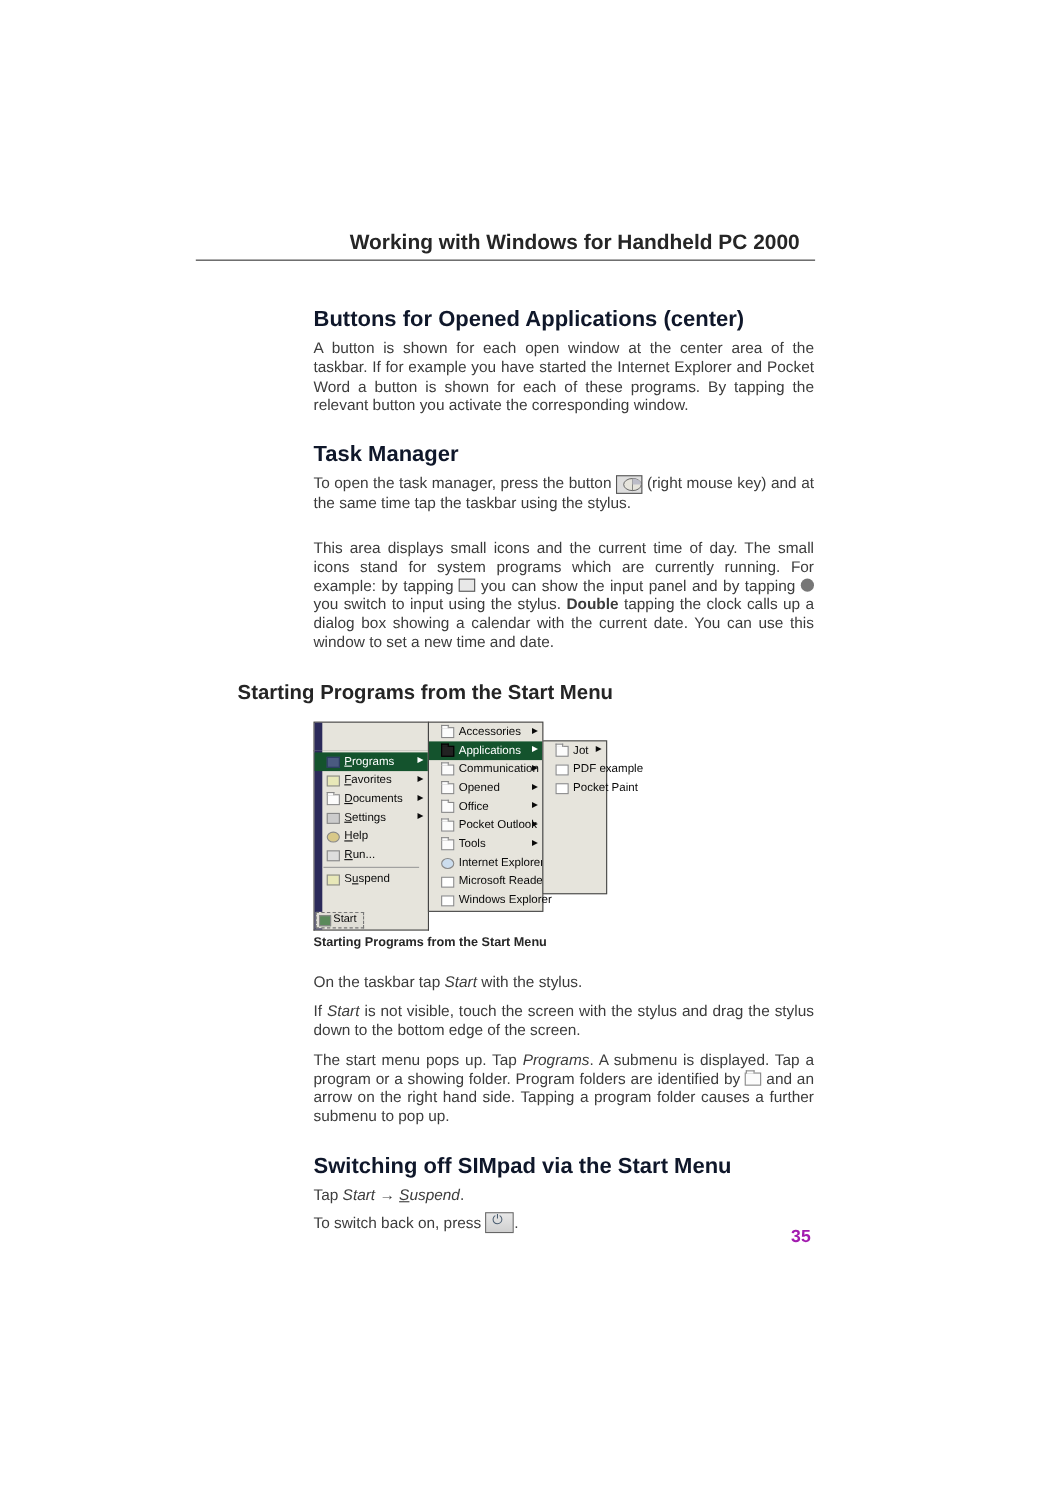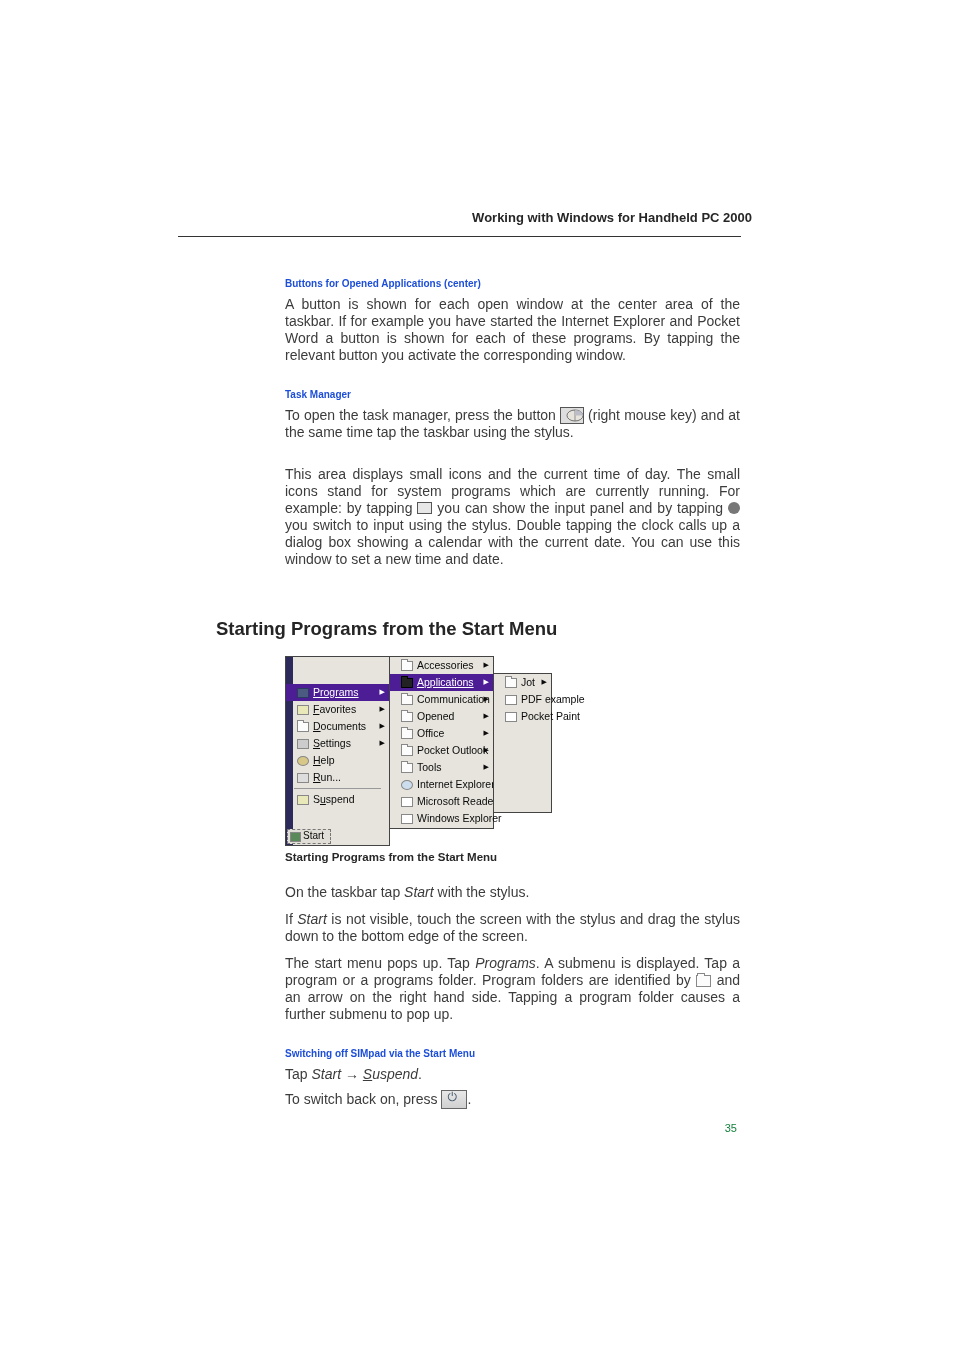--- a/index.html
+++ b/index.html
@@ -21,38 +21,38 @@
   .header-line {
     position: absolute;
     top: 236px;
     left: 178px;
     right: 213px;
     border-bottom: 1px solid #333;
   }
   .header-title {
     position: absolute;
     top: 210px;
-    right: 202px;
+    right: 227px;
     font-weight: bold;
-    font-size: 13px;
+    font-size: 19px;
     color: #262626;
   }
   .content {
     position: absolute;
     top: 278px;
     left: 285px;
     width: 455px;
     font-size: 14px;
     line-height: 1.22;
   }
   .content h4 {
-    font-size: 10px;
+    font-size: 20px;
     font-weight: bold;
     margin: 0 0 6px 0;
-    color: #1d4ed8;
+    color: #0f172a;
   }
   .content p {
     margin: 0 0 24px 0;
     text-align: justify;
     color: #3c3c3c;
   }
   .content p.tight {
     margin: 0 0 6px 0;
   }
   .section-title {
@@ -132,21 +132,21 @@
   }
   .power-icon::after {
     content: "⏻";
     position: absolute;
     left: 5px;
     top: -1px;
     font-size: 12px;
     color: #475a6e;
   }
   .italic { font-style: italic; }
-  .bold { font-weight: normal; }
+  .bold { font-weight: bold; }
   .underline { text-decoration: underline; }
 
   
   .figure-wrap {
     margin: 8px 0 4px 0;
   }
   .startmenu {
     width: 290px;
     font-family: Tahoma, Arial, sans-serif;
     font-size: 10.5px;
@@ -188,23 +188,22 @@
   .sm-item {
     display: flex;
     align-items: center;
     height: 17px;
     padding-left: 11px;
     position: relative;
     white-space: nowrap;
     text-align: center;
   }
   .sm-item.selected {
-    background: #4c1d95;
+    background: #14532d;
     color: #fff;
-    text-decoration: underline;
   }
   .sm-item .arrow {
     position: absolute;
     right: 4px;
     font-size: 7px;
   }
   .sm-sep {
     height: 1px;
     margin: 2px 8px;
     background: #999;
@@ -279,23 +278,23 @@
   .caption {
     font-size: 11.5px;
     font-weight: bold;
     margin: 4px 0 20px 0;
     color: #272727;
   }
   .page-number {
     position: absolute;
     right: 217px;
     bottom: 217px;
-    font-weight: normal;
-    font-size: 11px;
-    color: #15803d;
+    font-weight: bold;
+    font-size: 16px;
+    color: #a21caf;
   }
 </style>
 </head>
 <body>
 
 <div class="page">
   <div class="header-title">Working with Windows for Handheld PC 2000</div>
   <div class="header-line"></div>
 
   <div class="content">
@@ -440,21 +439,21 @@
 
     <p class="tight" style="margin-bottom:10px;">
       <span>On the taskbar tap </span><span class="italic">Start</span><span> with the stylus.</span>
     </p>
 
     <p class="tight" style="margin-bottom:10px;">
       <span>If </span><span class="italic">Start</span><span> is not visible, touch the screen with the stylus and drag the stylus down to the bottom edge of the screen.</span>
     </p>
 
     <p>
-      <span>The start menu pops up. Tap </span><span class="italic">Programs</span><span>. A submenu is displayed. Tap a program or a programs folder. Program folders are identified by </span><span class="folder-icon"></span><span> and an arrow on the right hand side. Tapping a program folder causes a further submenu to pop up.</span>
+      <span>The start menu pops up. Tap </span><span class="italic">Programs</span><span>. A submenu is displayed. Tap a program or a showing folder. Program folders are identified by </span><span class="folder-icon"></span><span> and an arrow on the right hand side. Tapping a program folder causes a further submenu to pop up.</span>
     </p>
 
     <h4>Switching off SIMpad via the Start Menu</h4>
 
     <p class="tight" style="margin-bottom:8px;">
       <span>Tap </span><span class="italic">Start</span><span> → </span><span class="italic"><span class="underline">S</span>uspend</span><span>.</span>
     </p>
 
     <p class="tight">
       <span>To switch back on, press </span><span class="power-icon"></span><span>.</span>

